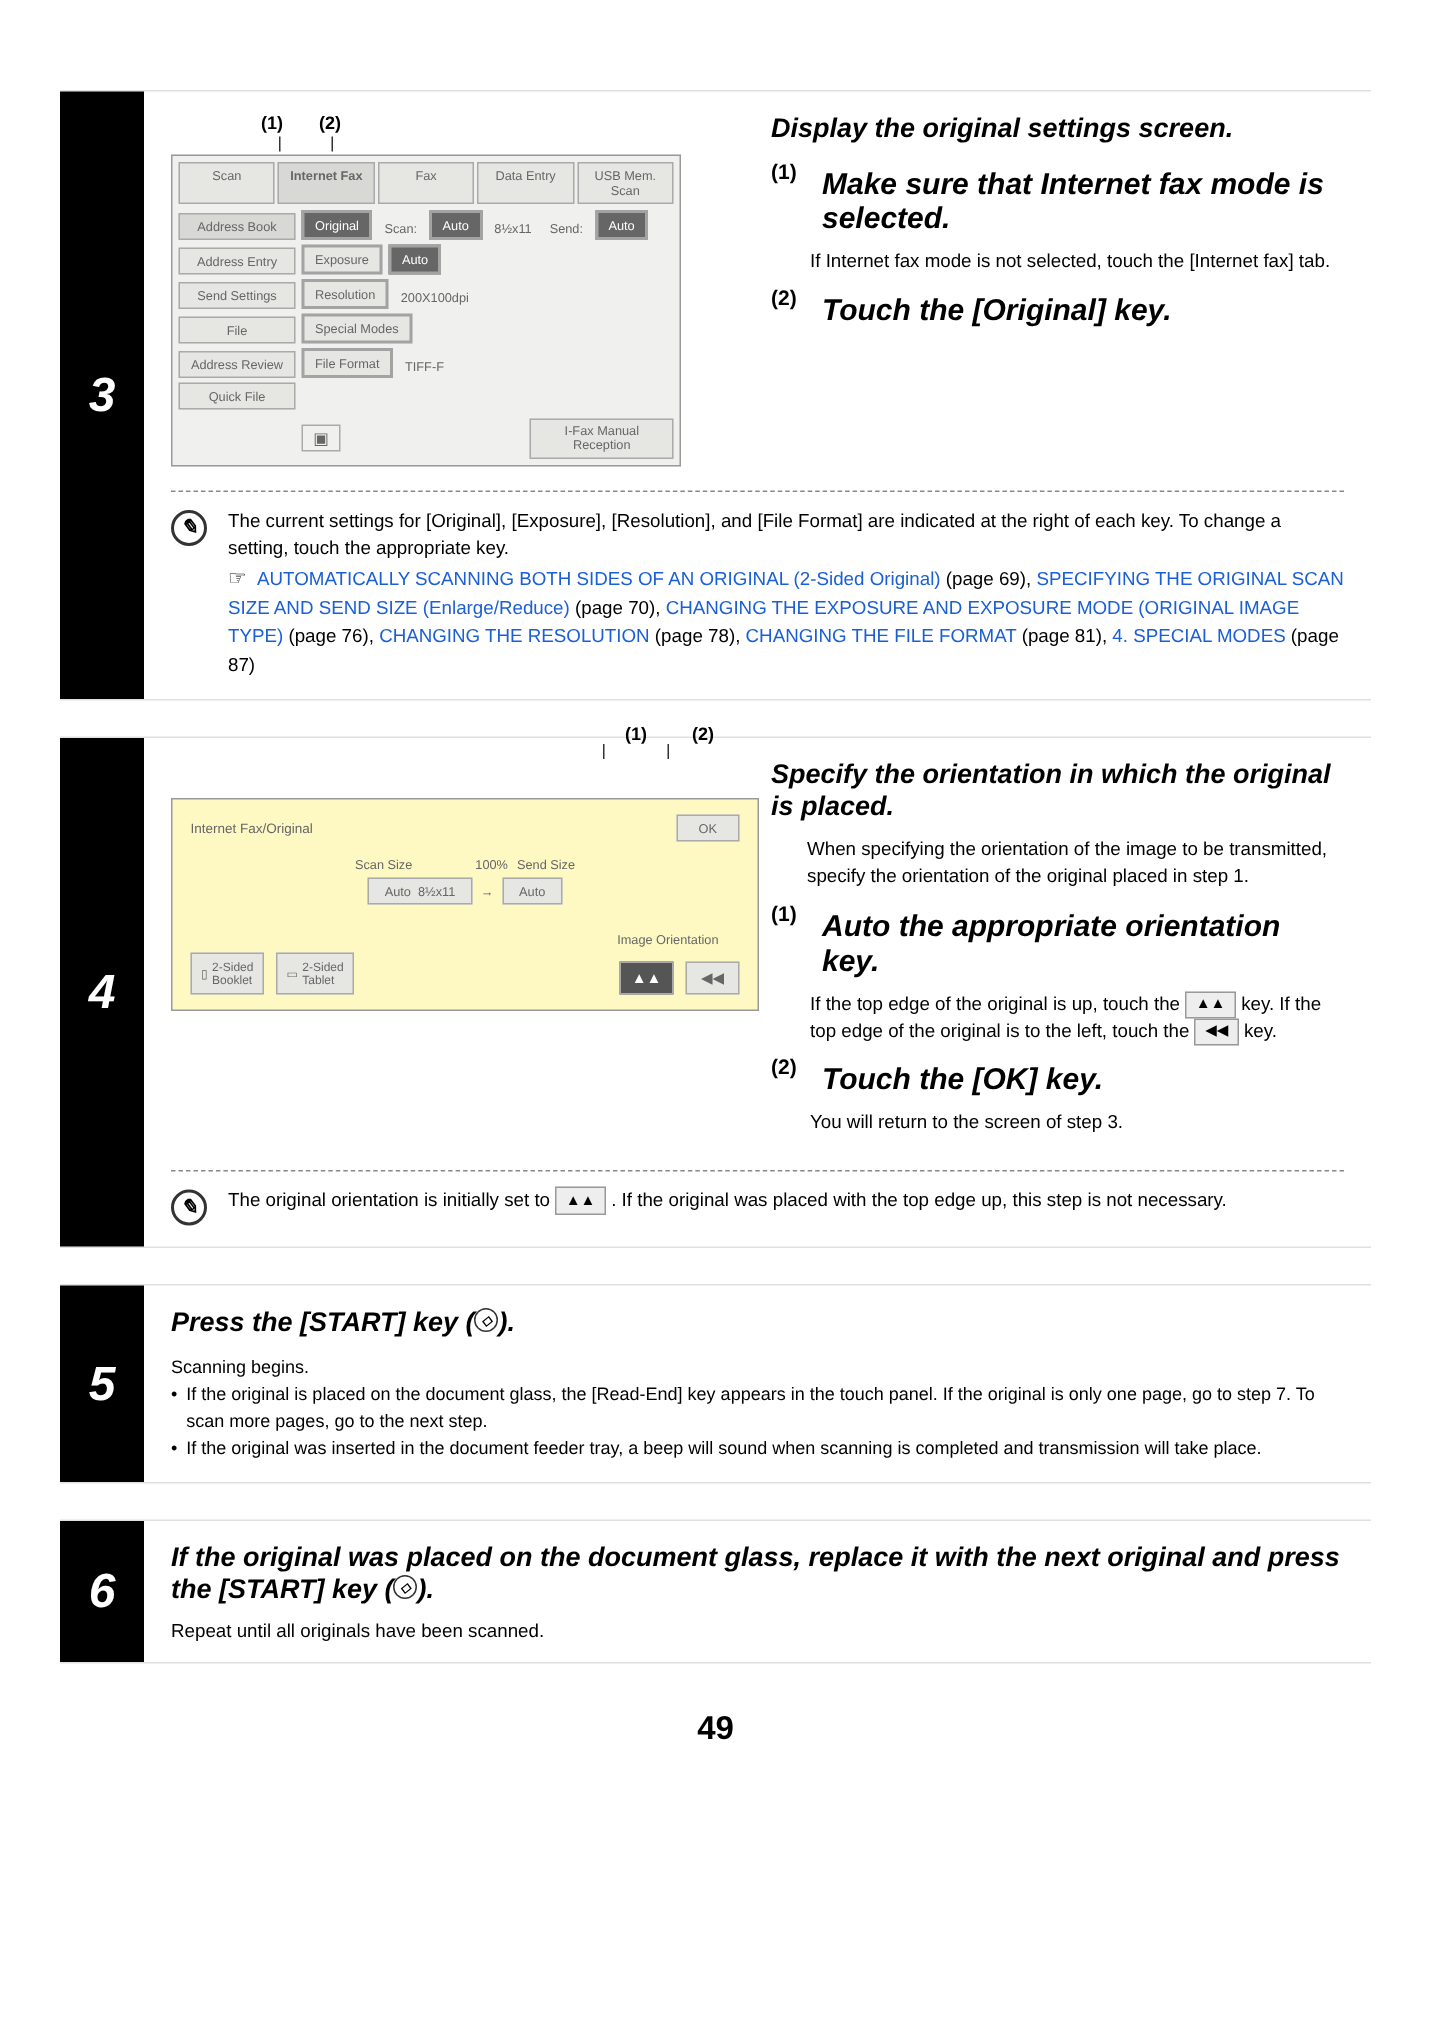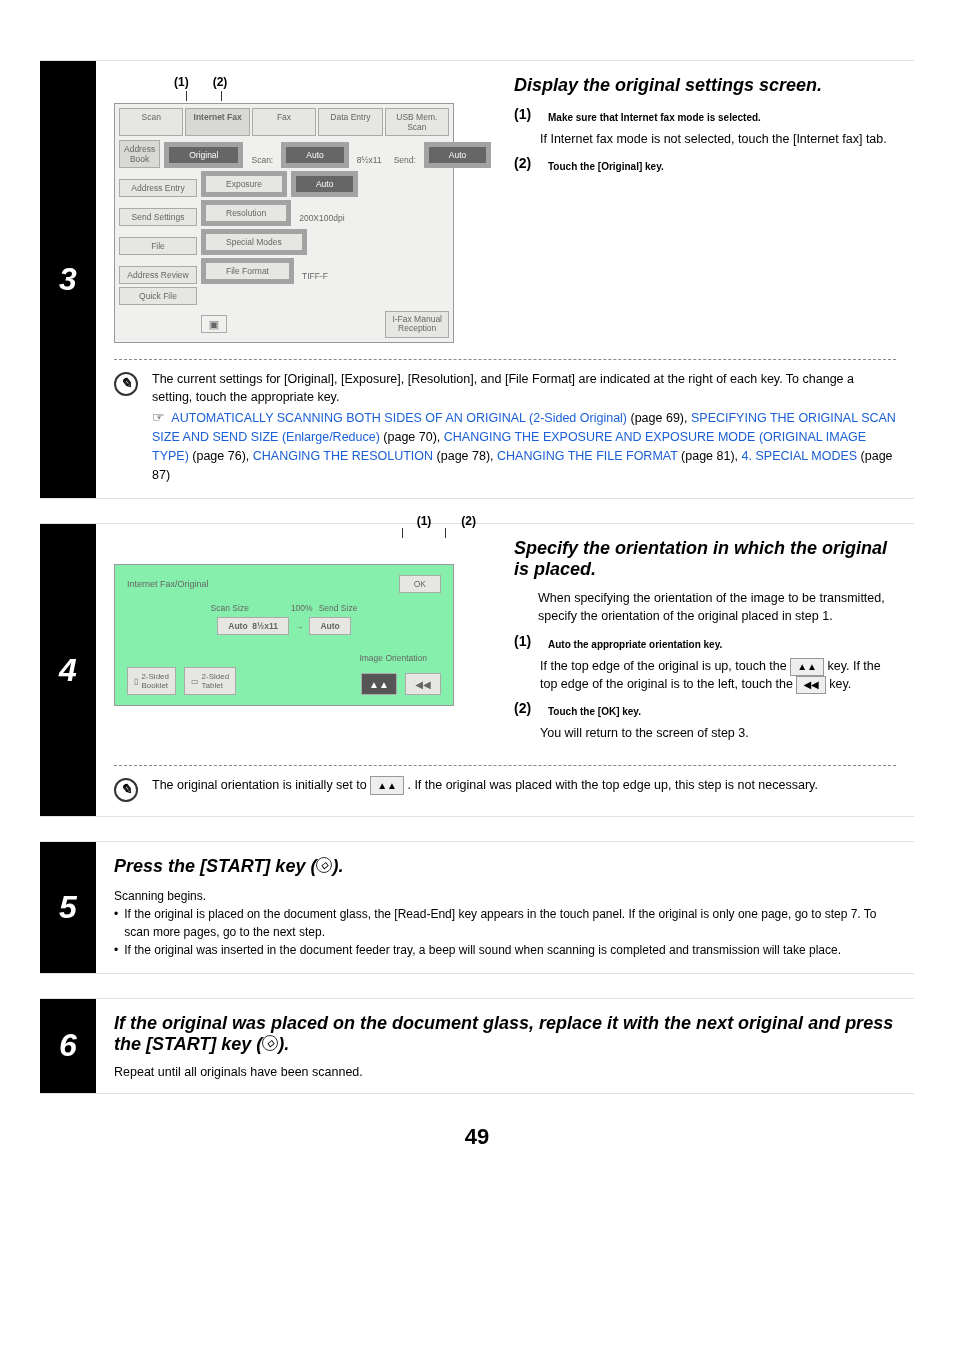--- a/index.html
+++ b/index.html
@@ -48,22 +48,23 @@
     flex: 1;
   }
   h2.step-head {
     font-size: 18px;
     font-weight: bold;
     margin-bottom: 10px;
     font-style: italic;
   }
   .sub-head {
     font-weight: bold;
-    font-size: 10px;
+    font-size: 20px;
     margin: 6px 0 4px 0;
+    font-style: italic;
   }
   .sub-row { display:flex; gap:8px; margin:6px 0 4px 0; }
   .sub-row .num { font-weight:bold; font-size:14px; width:26px; }
   .sub-row .txt { flex:1; }
   .sub-desc {
     font-size: 12.5px;
     margin-left: 26px;
     margin-bottom: 6px;
     line-height: 1.4;
   }
@@ -90,41 +91,41 @@
   .panel {
     border:1px solid #999; background:#f0f0ee; font-size:9px; color:#666;
     padding:4px; width:340px;
   }
   .tabs { display:flex; gap:2px; margin-bottom:4px; }
   .tab { border:1px solid #aaa; background:#e6e6e3; padding:3px 6px; font-size:8.5px; flex:1; text-align:center;}
   .tab.active { background:#d8d8d4; font-weight:bold; }
   .prow { display:flex; gap:4px; align-items:flex-end; margin:3px 0;}
   .sidebtn { border:1px solid #aaa; background:#e6e6e3; width:78px; padding:3px 4px; font-size:8.5px; text-align:center;}
   .sidebtn.sel { background:#d8d8d4; }
-  .midbtn { border:5px solid #a3a3a3; background:#e6e6e3; padding:3px 20px; font-size:8.5px;}
+  .midbtn { border:2px solid #a3a3a3; background:#e6e6e3; padding:3px 7px; font-size:8.5px;}
   .midbtn.dark { background:#666; color:#fff; }
   .val { font-size:8.5px; padding:3px 4px;}
-  .bottom-right-btn { border:1px solid #aaa; background:#e6e6e3; padding:3px 6px; font-size:8.5px; margin-left:auto; text-align:center; line-height:1.1;}
+  .bottom-right-btn { border:1px solid #aaa; background:#e6e6e3; padding:3px 22px; font-size:8.5px; margin-left:auto; text-align:center; line-height:1.1;}
   .bottom-row { display:flex; align-items:center; margin-top:6px;}
   .preview-icon { border:1px solid #aaa; width:26px; height:18px; display:flex; align-items:center; justify-content:center; font-size:11px;}
   .callout-line { display:flex; gap:24px; margin-bottom:2px; margin-left:60px;}
   .callout-line span { font-weight:bold; font-size:12px; }
   .callout-ticks { display:flex; gap:24px; margin-left:72px; margin-bottom:2px;}
   .tick { width:1px; height:10px; background:#333; display:block;}
 
   
   .panel2 {
-    border:1px solid #999; background:#86efac; font-size:9px; color:#666;
-    padding:10px 12px; width:340px; position:relative;
+    border:1px solid #999; background:#fef9c3; font-size:9px; color:#666;
+    padding:10px 12px; width:392px; position:relative;
   }
   .p2-title-row { display:flex; justify-content:space-between; align-items:center; margin-bottom:10px;}
   .p2-title { font-size:9px;}
   .okbtn { border:1px solid #aaa; background:#e6e6e3; padding:3px 14px; font-size:8.5px;}
   .size-row { display:flex; align-items:center; justify-content:center; gap:6px; font-size:8.5px; margin-bottom:4px;}
-  .szbtn { border:1px solid #aaa; background:#e6e6e3; padding:3px 10px; font-size:8.5px;font-weight:bold;}
+  .szbtn { border:1px solid #aaa; background:#e6e6e3; padding:3px 10px; font-size:8.5px;}
   .img-or-label { text-align:right; font-size:8.5px; margin:18px 14px 4px 0;}
   .bottom2 { display:flex; justify-content:space-between; align-items:flex-end;}
   .sided { display:flex; gap:8px;}
   .sidedbtn { border:1px solid #aaa; background:#e6e6e3; padding:4px 6px; font-size:8px; display:flex; align-items:center; gap:3px;}
   .orient-pair { display:flex; gap:8px;}
   .orientbtn { border:1px solid #aaa; background:#e6e6e3; width:36px; height:22px; display:flex; align-items:center; justify-content:center; font-size:10px;}
   .orientbtn.sel { background:#555; color:#fff;}
   .callout2 { position:absolute; top:-24px; right:18px; display:flex; gap:30px; font-weight:bold; font-size:12px;}
   .callout2-ticks { position:absolute; top:-10px; right:48px; display:flex; gap:42px;}
 

